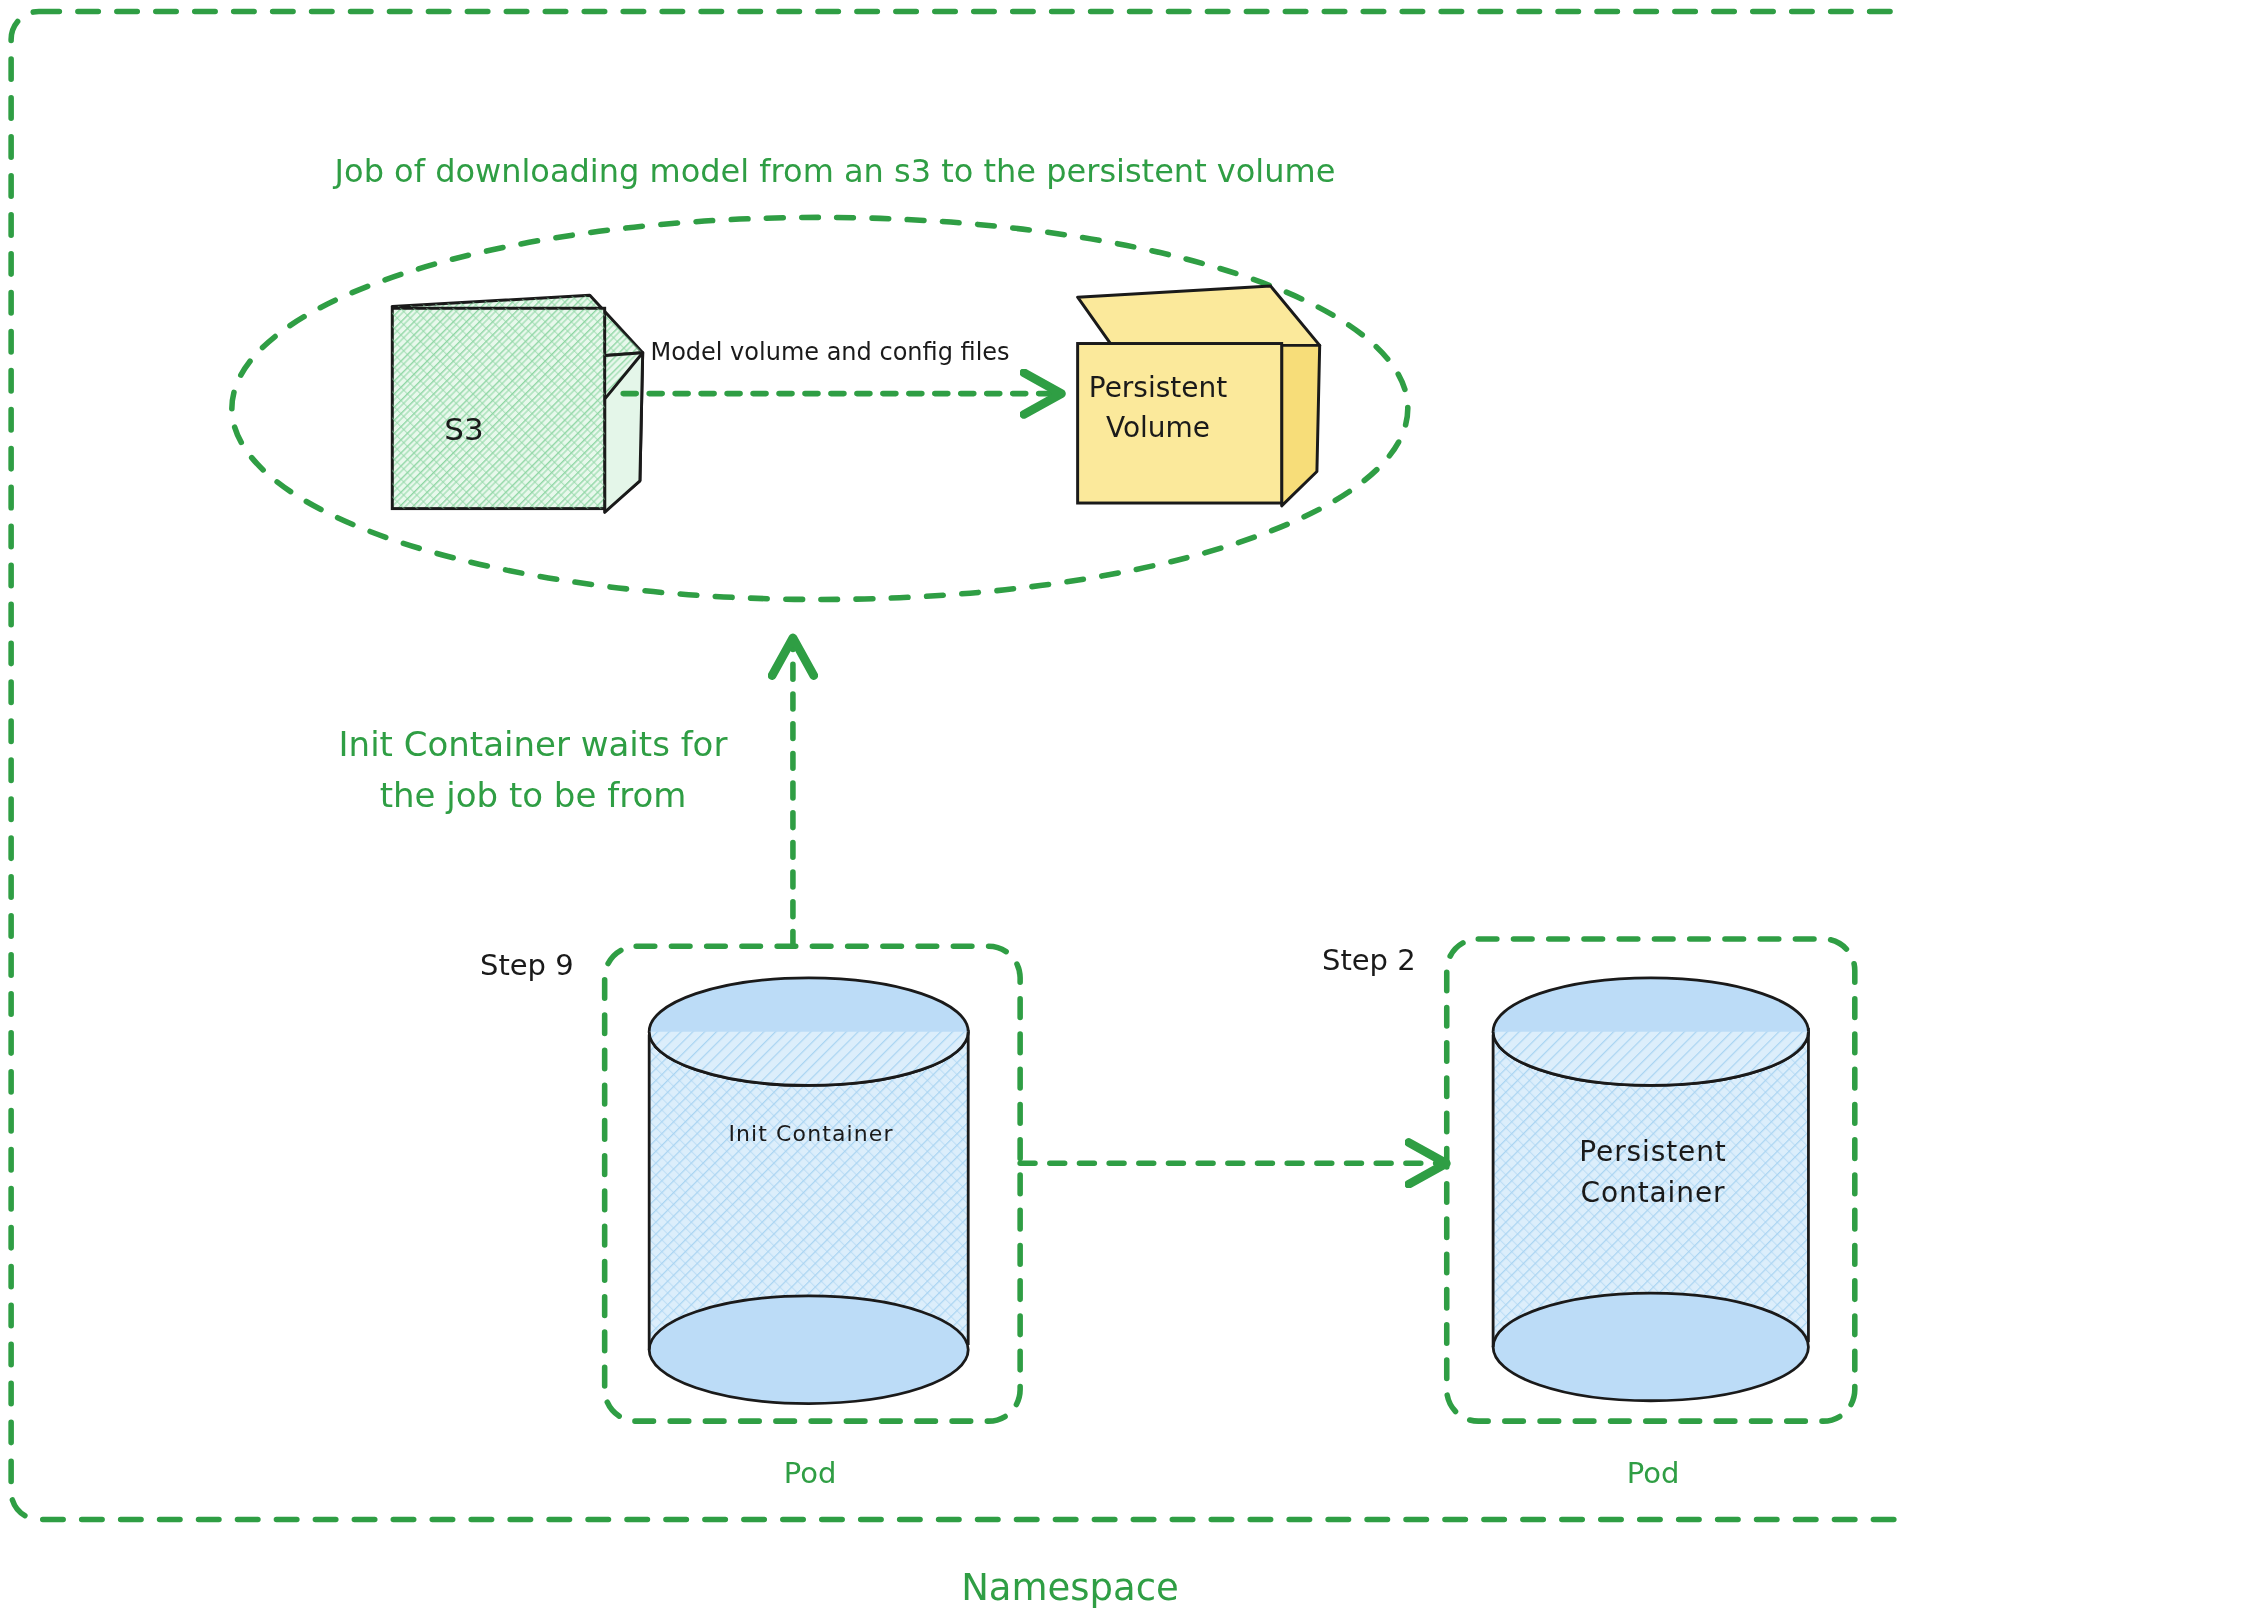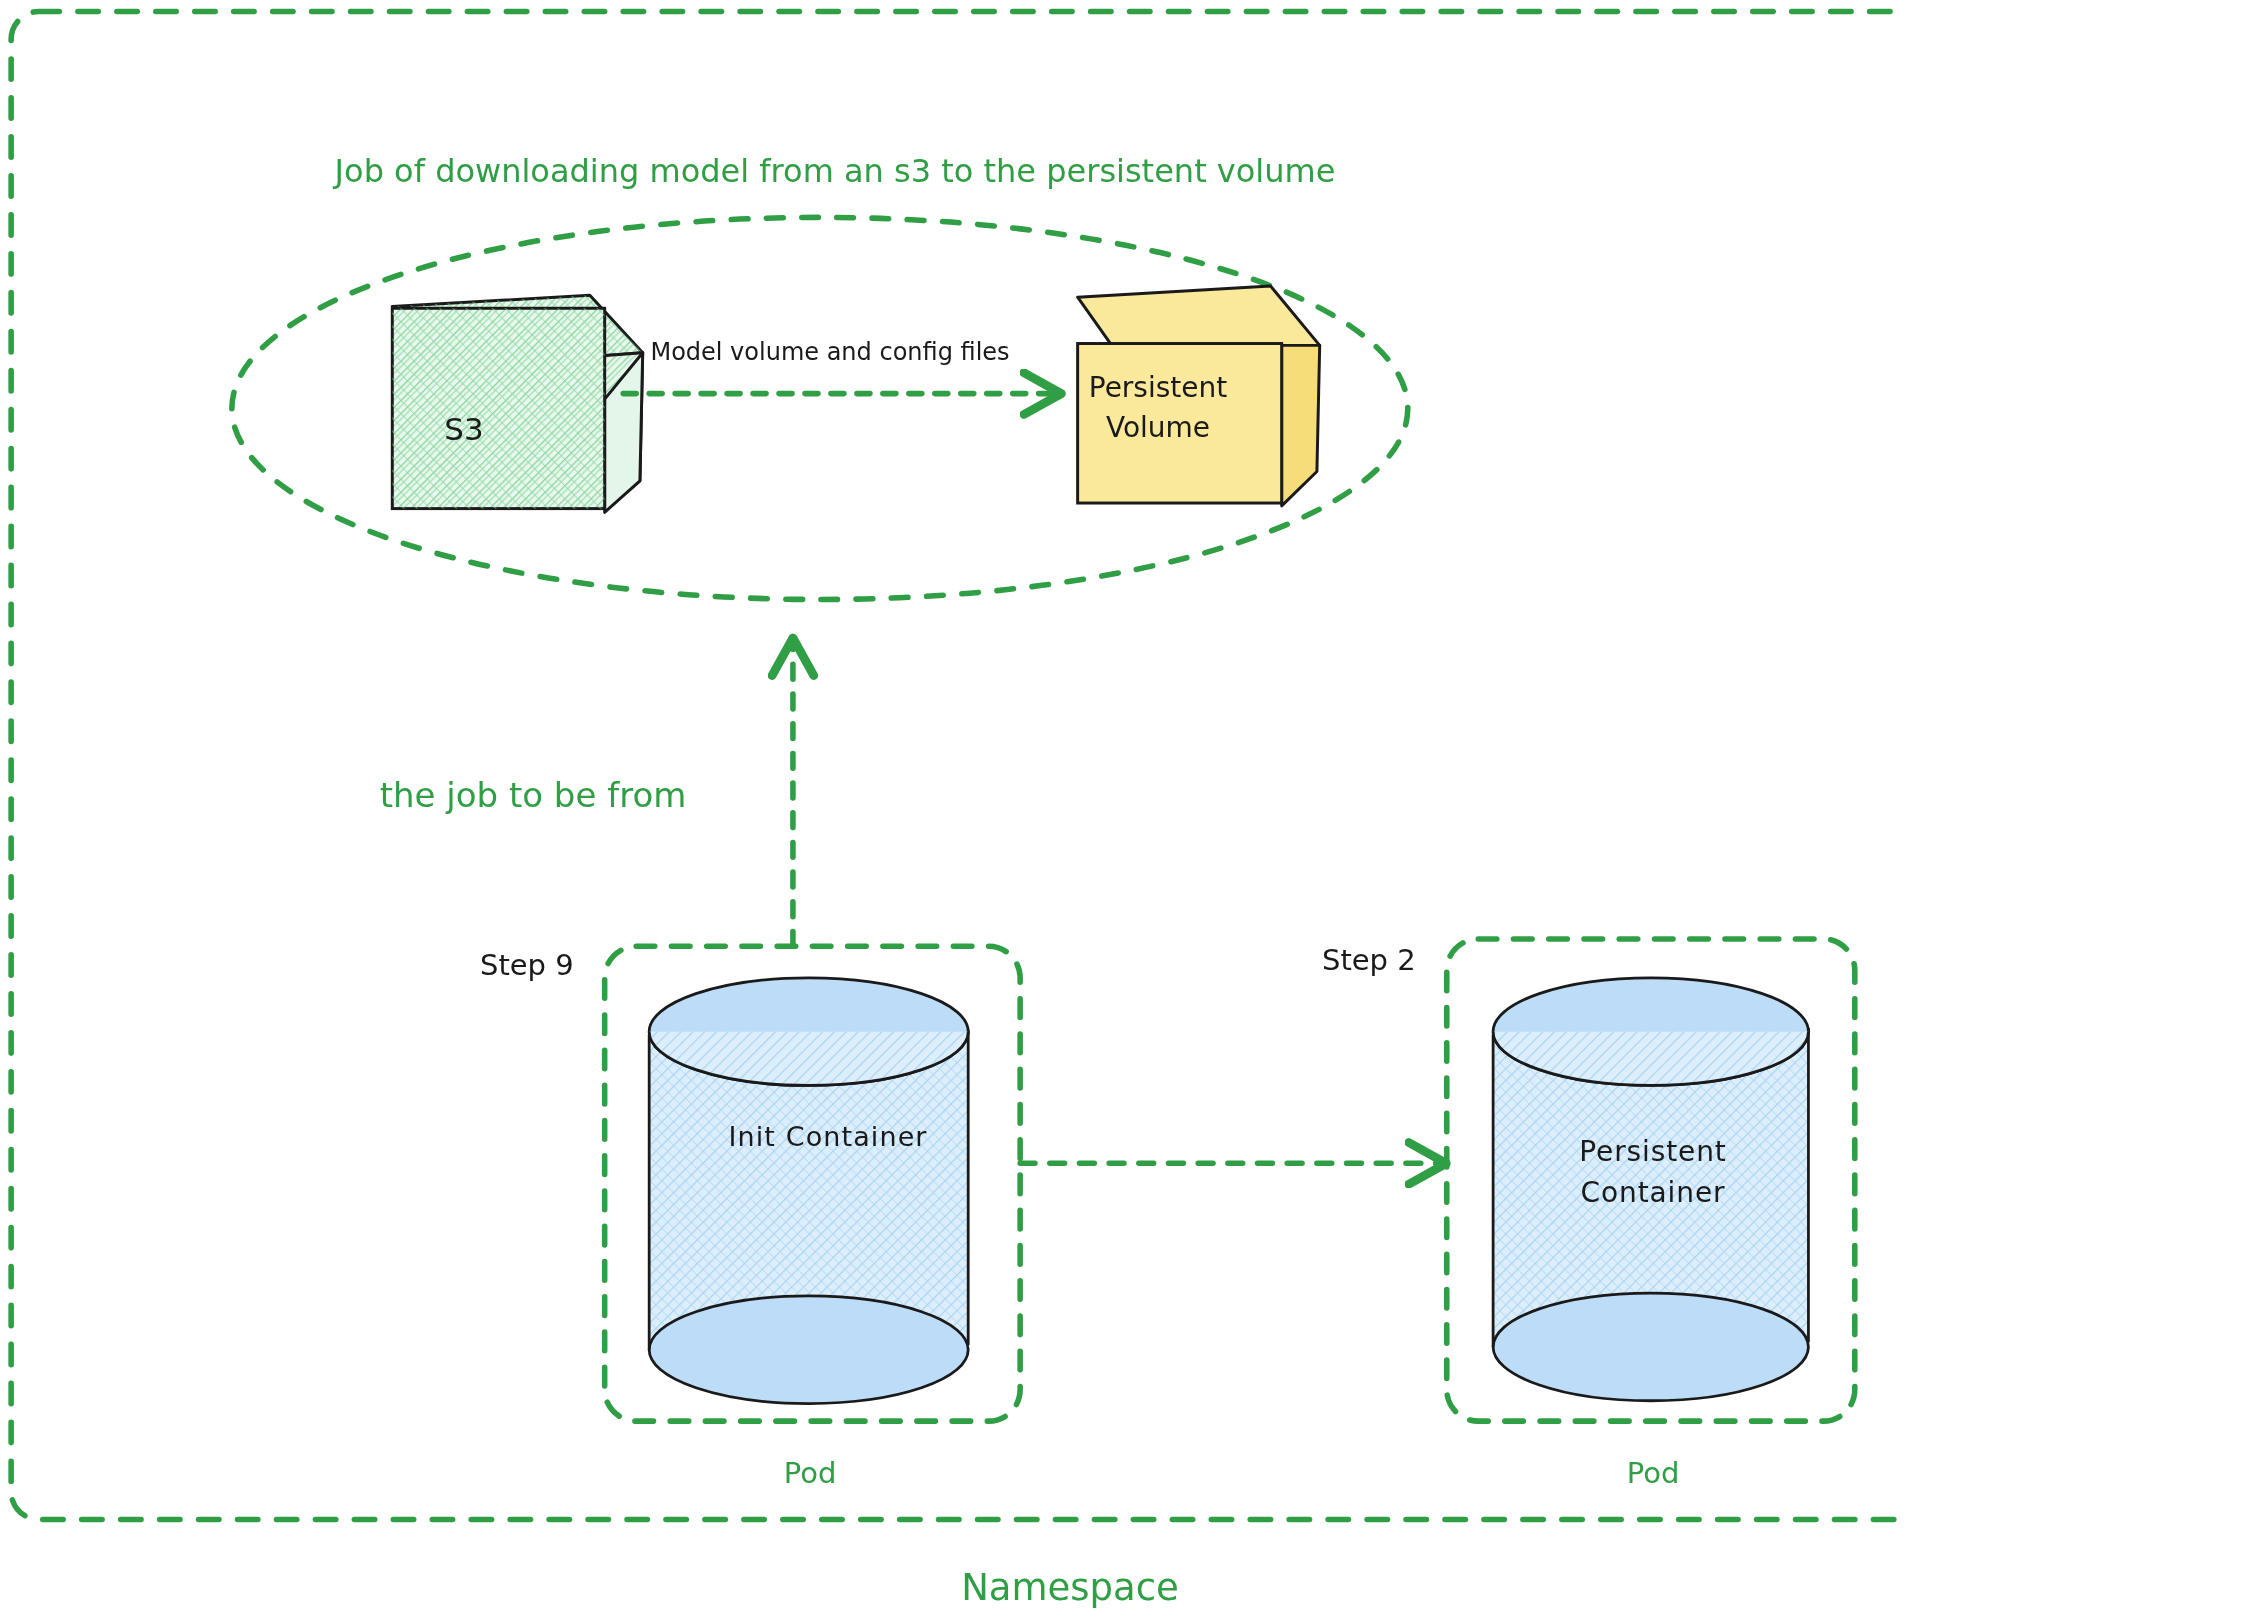--- a/index.html
+++ b/index.html
@@ -110,27 +110,28 @@
 
   <div class="txt green-txt center" style="left: 835px; top: 153px; font-size: 32px; font-family: 'DejaVu Sans', sans-serif;">Job of downloading model from an s3 to the persistent volume</div>
 
   <div class="txt black-txt center" style="left: 830px; top: 338px; font-size: 24px;">Model volume and config files</div>
 
   <div class="txt black-txt center" style="left: 464px; top: 411px; font-size: 31px;">S3</div>
 
   <div class="txt black-txt center" style="left: 1158px; top: 371px; font-size: 28px;">Persistent</div>
   <div class="txt black-txt center" style="left: 1158px; top: 411px; font-size: 28px;">Volume</div>
 
+  <div class="txt green-txt center" style="left: 533px; top: 724px; font-size: 34px;">Init Container waits for</div>
   <div class="txt green-txt center" style="left: 533px; top: 775px; font-size: 34px;">the job to be from</div>
 
   <div class="txt black-txt" style="left: 480px; top: 948px; font-size: 29px;">Step 9</div>
 
   <div class="txt black-txt" style="left: 1322px; top: 943px; font-size: 29px;">Step 2</div>
 
-  <div class="txt black-txt center" style="left: 828px; top: 1121px; font-size: 27px; letter-spacing: 1.1px;">Init Container</div>
+  <div class="txt black-txt center" style="left: 811px; top: 1121px; font-size: 22px; letter-spacing: 1.1px;">Init Container</div>
 
   <div class="txt black-txt center" style="left: 1653px; top: 1135px; font-size: 28px; letter-spacing: 0.9px;">Persistent</div>
   <div class="txt black-txt center" style="left: 1653px; top: 1176px; font-size: 28px; letter-spacing: 0.9px; text-align: right;">Container</div>
 
   <div class="txt green-txt center" style="left: 810px; top: 1456px; font-size: 29px;">Pod</div>
 
   <div class="txt green-txt center" style="left: 1653px; top: 1456px; font-size: 29px;">Pod</div>
 
   <div class="txt green-txt center" style="left: 1070px; top: 1566px; font-size: 37px;">Namespace</div>
 

